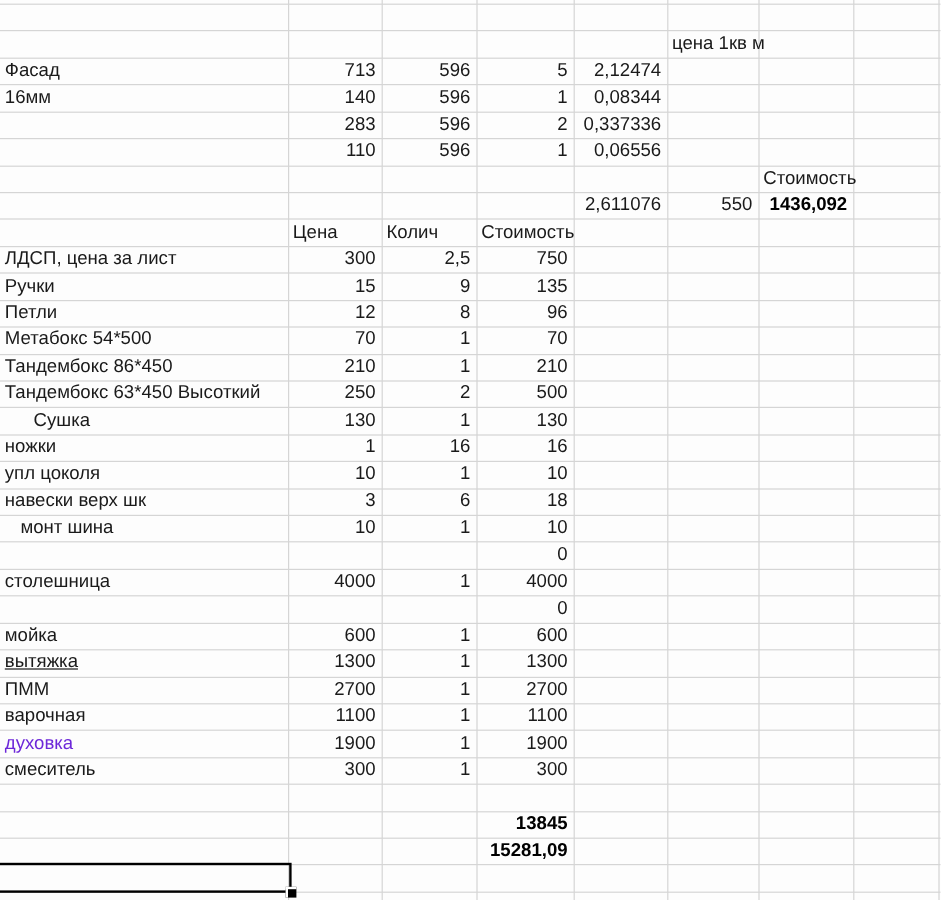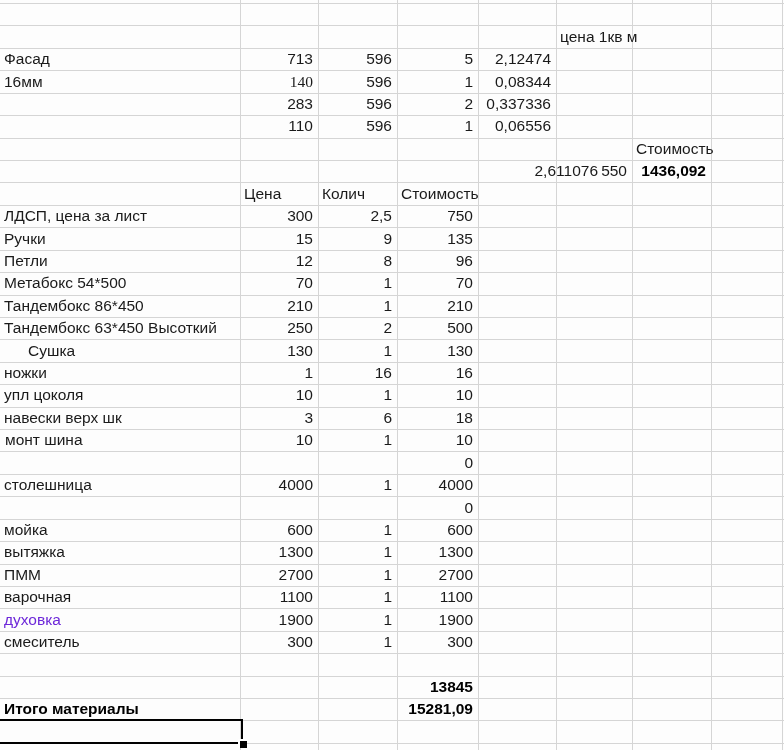--- a/index.html
+++ b/index.html
@@ -80,34 +80,34 @@
     <div class="hline" style="top: 698px; background: rgb(213, 213, 213);"></div>
     <div class="hline" style="top: 720.4px; background: rgb(213, 213, 213);"></div>
     <div class="hline" style="top: 742.9px; background: rgb(213, 213, 213);"></div>
     <div class="cell" style="top: 25.4px; left: 556px; width: 155px; height: 22.4px; color: rgb(26, 26, 26);">цена 1кв м</div>
     <div class="cell" style="top: 47.8px; left: 0px; width: 240px; height: 22.4px; color: rgb(26, 26, 26);">Фасад</div>
     <div class="cell right" style="top: 47.8px; left: 240px; width: 78px; height: 22.4px; color: rgb(26, 26, 26);">713</div>
     <div class="cell right" style="top: 47.8px; left: 318px; width: 79px; height: 22.4px; color: rgb(26, 26, 26);">596</div>
     <div class="cell right" style="top: 47.8px; left: 397px; width: 81px; height: 22.4px; color: rgb(26, 26, 26);">5</div>
     <div class="cell right" style="top: 47.8px; left: 478px; width: 78px; height: 22.4px; color: rgb(26, 26, 26);">2,12474</div>
     <div class="cell" style="top: 70.3px; left: 0px; width: 240px; height: 22.4px; color: rgb(26, 26, 26); text-align: center;">16мм</div>
-    <div class="cell right" style="top: 70.3px; left: 240px; width: 78px; height: 22.4px; color: rgb(26, 26, 26); font-family: Liberation Serif, serif;">140</div>
+    <div class="cell right" style="top: 70.3px; left: 240px; width: 78px; height: 22.4px; color: rgb(26, 26, 26);">140</div>
     <div class="cell right" style="top: 70.3px; left: 318px; width: 79px; height: 22.4px; color: rgb(26, 26, 26);">596</div>
     <div class="cell right" style="top: 70.3px; left: 397px; width: 81px; height: 22.4px; color: rgb(26, 26, 26);">1</div>
     <div class="cell right" style="top: 70.3px; left: 478px; width: 78px; height: 22.4px; color: rgb(26, 26, 26);">0,08344</div>
     <div class="cell right" style="top: 92.7px; left: 240px; width: 78px; height: 22.4px; color: rgb(26, 26, 26);">283</div>
     <div class="cell right" style="top: 92.7px; left: 318px; width: 79px; height: 22.4px; color: rgb(26, 26, 26);">596</div>
     <div class="cell right" style="top: 92.7px; left: 397px; width: 81px; height: 22.4px; color: rgb(26, 26, 26);">2</div>
     <div class="cell right" style="top: 92.7px; left: 478px; width: 78px; height: 22.4px; color: rgb(26, 26, 26);">0,337336</div>
     <div class="cell right" style="top: 115.1px; left: 240px; width: 78px; height: 22.4px; color: rgb(26, 26, 26);">110</div>
     <div class="cell right" style="top: 115.1px; left: 318px; width: 79px; height: 22.4px; color: rgb(26, 26, 26);">596</div>
     <div class="cell right" style="top: 115.1px; left: 397px; width: 81px; height: 22.4px; color: rgb(26, 26, 26);">1</div>
     <div class="cell right" style="top: 115.1px; left: 478px; width: 78px; height: 22.4px; color: rgb(26, 26, 26);">0,06556</div>
     <div class="cell" style="top: 137.5px; left: 632px; width: 79px; height: 22.4px; color: rgb(26, 26, 26);">Стоимость</div>
-    <div class="cell right" style="top: 159.9px; left: 478px; width: 78px; height: 22.4px; color: rgb(26, 26, 26); margin-left: 47px;">2,611076</div>
+    <div class="cell right" style="top: 159.9px; left: 478px; width: 78px; height: 22.4px; color: rgb(26, 26, 26);">2,611076</div>
     <div class="cell right" style="top: 159.9px; left: 556px; width: 76px; height: 22.4px; color: rgb(26, 26, 26);">550</div>
     <div class="cell right bold" style="top: 159.9px; left: 632px; width: 79px; height: 22.4px; color: rgb(0, 0, 0);">1436,092</div>
     <div class="cell" style="top: 182.4px; left: 240px; width: 78px; height: 22.4px; color: rgb(26, 26, 26);">Цена</div>
     <div class="cell" style="top: 182.4px; left: 318px; width: 79px; height: 22.4px; color: rgb(26, 26, 26);">Колич</div>
     <div class="cell" style="top: 182.4px; left: 397px; width: 81px; height: 22.4px; color: rgb(26, 26, 26);">Стоимость</div>
     <div class="cell" style="top: 204.8px; left: 0px; width: 240px; height: 22.4px; color: rgb(26, 26, 26);">ЛДСП, цена за лист</div>
     <div class="cell right" style="top: 204.8px; left: 240px; width: 78px; height: 22.4px; color: rgb(26, 26, 26);">300</div>
     <div class="cell right" style="top: 204.8px; left: 318px; width: 79px; height: 22.4px; color: rgb(26, 26, 26);">2,5</div>
     <div class="cell right" style="top: 204.8px; left: 397px; width: 81px; height: 22.4px; color: rgb(26, 26, 26);">750</div>
     <div class="cell" style="top: 227.2px; left: 0px; width: 240px; height: 22.4px; color: rgb(26, 26, 26);">Ручки</div>
@@ -139,53 +139,52 @@
     <div class="cell right" style="top: 361.7px; left: 318px; width: 79px; height: 22.4px; color: rgb(26, 26, 26);">16</div>
     <div class="cell right" style="top: 361.7px; left: 397px; width: 81px; height: 22.4px; color: rgb(26, 26, 26);">16</div>
     <div class="cell" style="top: 384.1px; left: 0px; width: 240px; height: 22.4px; color: rgb(26, 26, 26);">упл цоколя</div>
     <div class="cell right" style="top: 384.1px; left: 240px; width: 78px; height: 22.4px; color: rgb(26, 26, 26);">10</div>
     <div class="cell right" style="top: 384.1px; left: 318px; width: 79px; height: 22.4px; color: rgb(26, 26, 26);">1</div>
     <div class="cell right" style="top: 384.1px; left: 397px; width: 81px; height: 22.4px; color: rgb(26, 26, 26);">10</div>
     <div class="cell" style="top: 406.6px; left: 0px; width: 240px; height: 22.4px; color: rgb(26, 26, 26);">навески верх шк</div>
     <div class="cell right" style="top: 406.6px; left: 240px; width: 78px; height: 22.4px; color: rgb(26, 26, 26);">3</div>
     <div class="cell right" style="top: 406.6px; left: 318px; width: 79px; height: 22.4px; color: rgb(26, 26, 26);">6</div>
     <div class="cell right" style="top: 406.6px; left: 397px; width: 81px; height: 22.4px; color: rgb(26, 26, 26);">18</div>
-    <div class="cell" style="top: 429px; left: 1px; width: 240px; height: 22.4px; color: rgb(26, 26, 26);">монт шина</div>
+    <div class="cell" style="top: 429px; left: 13px; width: 240px; height: 22.4px; color: rgb(26, 26, 26);">монт шина</div>
     <div class="cell right" style="top: 429px; left: 240px; width: 78px; height: 22.4px; color: rgb(26, 26, 26);">10</div>
     <div class="cell right" style="top: 429px; left: 318px; width: 79px; height: 22.4px; color: rgb(26, 26, 26);">1</div>
     <div class="cell right" style="top: 429px; left: 397px; width: 81px; height: 22.4px; color: rgb(26, 26, 26);">10</div>
     <div class="cell right" style="top: 451.4px; left: 397px; width: 81px; height: 22.4px; color: rgb(26, 26, 26);">0</div>
     <div class="cell" style="top: 473.8px; left: 0px; width: 240px; height: 22.4px; color: rgb(26, 26, 26);">столешница</div>
     <div class="cell right" style="top: 473.8px; left: 240px; width: 78px; height: 22.4px; color: rgb(26, 26, 26);">4000</div>
     <div class="cell right" style="top: 473.8px; left: 318px; width: 79px; height: 22.4px; color: rgb(26, 26, 26);">1</div>
     <div class="cell right" style="top: 473.8px; left: 397px; width: 81px; height: 22.4px; color: rgb(26, 26, 26);">4000</div>
     <div class="cell right" style="top: 496.2px; left: 397px; width: 81px; height: 22.4px; color: rgb(26, 26, 26);">0</div>
     <div class="cell" style="top: 518.7px; left: 0px; width: 240px; height: 22.4px; color: rgb(26, 26, 26);">мойка</div>
     <div class="cell right" style="top: 518.7px; left: 240px; width: 78px; height: 22.4px; color: rgb(26, 26, 26);">600</div>
     <div class="cell right" style="top: 518.7px; left: 318px; width: 79px; height: 22.4px; color: rgb(26, 26, 26);">1</div>
     <div class="cell right" style="top: 518.7px; left: 397px; width: 81px; height: 22.4px; color: rgb(26, 26, 26);">600</div>
-    <div class="cell" style="top: 541.1px; left: 0px; width: 240px; height: 22.4px; color: rgb(26, 26, 26);">вытяжка</div>
+    <div class="cell" style="top: 541.1px; left: 0px; width: 240px; height: 22.4px; color: rgb(26, 26, 26); text-decoration: underline;">вытяжка</div>
     <div class="cell right" style="top: 541.1px; left: 240px; width: 78px; height: 22.4px; color: rgb(26, 26, 26);">1300</div>
     <div class="cell right" style="top: 541.1px; left: 318px; width: 79px; height: 22.4px; color: rgb(26, 26, 26);">1</div>
     <div class="cell right" style="top: 541.1px; left: 397px; width: 81px; height: 22.4px; color: rgb(26, 26, 26);">1300</div>
     <div class="cell" style="top: 563.5px; left: 0px; width: 240px; height: 22.4px; color: rgb(26, 26, 26);">ПММ</div>
     <div class="cell right" style="top: 563.5px; left: 240px; width: 78px; height: 22.4px; color: rgb(26, 26, 26);">2700</div>
     <div class="cell right" style="top: 563.5px; left: 318px; width: 79px; height: 22.4px; color: rgb(26, 26, 26);">1</div>
     <div class="cell right" style="top: 563.5px; left: 397px; width: 81px; height: 22.4px; color: rgb(26, 26, 26);">2700</div>
     <div class="cell" style="top: 585.9px; left: 0px; width: 240px; height: 22.4px; color: rgb(26, 26, 26);">варочная</div>
     <div class="cell right" style="top: 585.9px; left: 240px; width: 78px; height: 22.4px; color: rgb(26, 26, 26);">1100</div>
     <div class="cell right" style="top: 585.9px; left: 318px; width: 79px; height: 22.4px; color: rgb(26, 26, 26);">1</div>
     <div class="cell right" style="top: 585.9px; left: 397px; width: 81px; height: 22.4px; color: rgb(26, 26, 26);">1100</div>
     <div class="cell" style="top: 608.3px; left: 0px; width: 240px; height: 22.4px; color: #6d28d9;">духовка</div>
     <div class="cell right" style="top: 608.3px; left: 240px; width: 78px; height: 22.4px; color: rgb(26, 26, 26);">1900</div>
     <div class="cell right" style="top: 608.3px; left: 318px; width: 79px; height: 22.4px; color: rgb(26, 26, 26);">1</div>
     <div class="cell right" style="top: 608.3px; left: 397px; width: 81px; height: 22.4px; color: rgb(26, 26, 26);">1900</div>
     <div class="cell" style="top: 630.8px; left: 0px; width: 240px; height: 22.4px; color: rgb(26, 26, 26);">смеситель</div>
     <div class="cell right" style="top: 630.8px; left: 240px; width: 78px; height: 22.4px; color: rgb(26, 26, 26);">300</div>
     <div class="cell right" style="top: 630.8px; left: 318px; width: 79px; height: 22.4px; color: rgb(26, 26, 26);">1</div>
     <div class="cell right" style="top: 630.8px; left: 397px; width: 81px; height: 22.4px; color: rgb(26, 26, 26);">300</div>
     <div class="cell right bold" style="top: 675.6px; left: 397px; width: 81px; height: 22.4px; color: rgb(0, 0, 0);">13845</div>
-    <div class="cell bold" style="top: 698px; left: 0px; width: 240px; height: 22.4px; color: rgb(0, 0, 0);">Итого материалы</div>
     <div class="cell right bold" style="top: 698px; left: 397px; width: 81px; height: 22.4px; color: rgb(0, 0, 0);">15281,09</div>
     <div id="selection" style="border-color: rgb(0, 0, 0); top: 718.9px; left: -4px; width: 247px; height: 25.4px;">
       <div class="handle"></div>
     </div>
   </div>
 
 </body></html>

